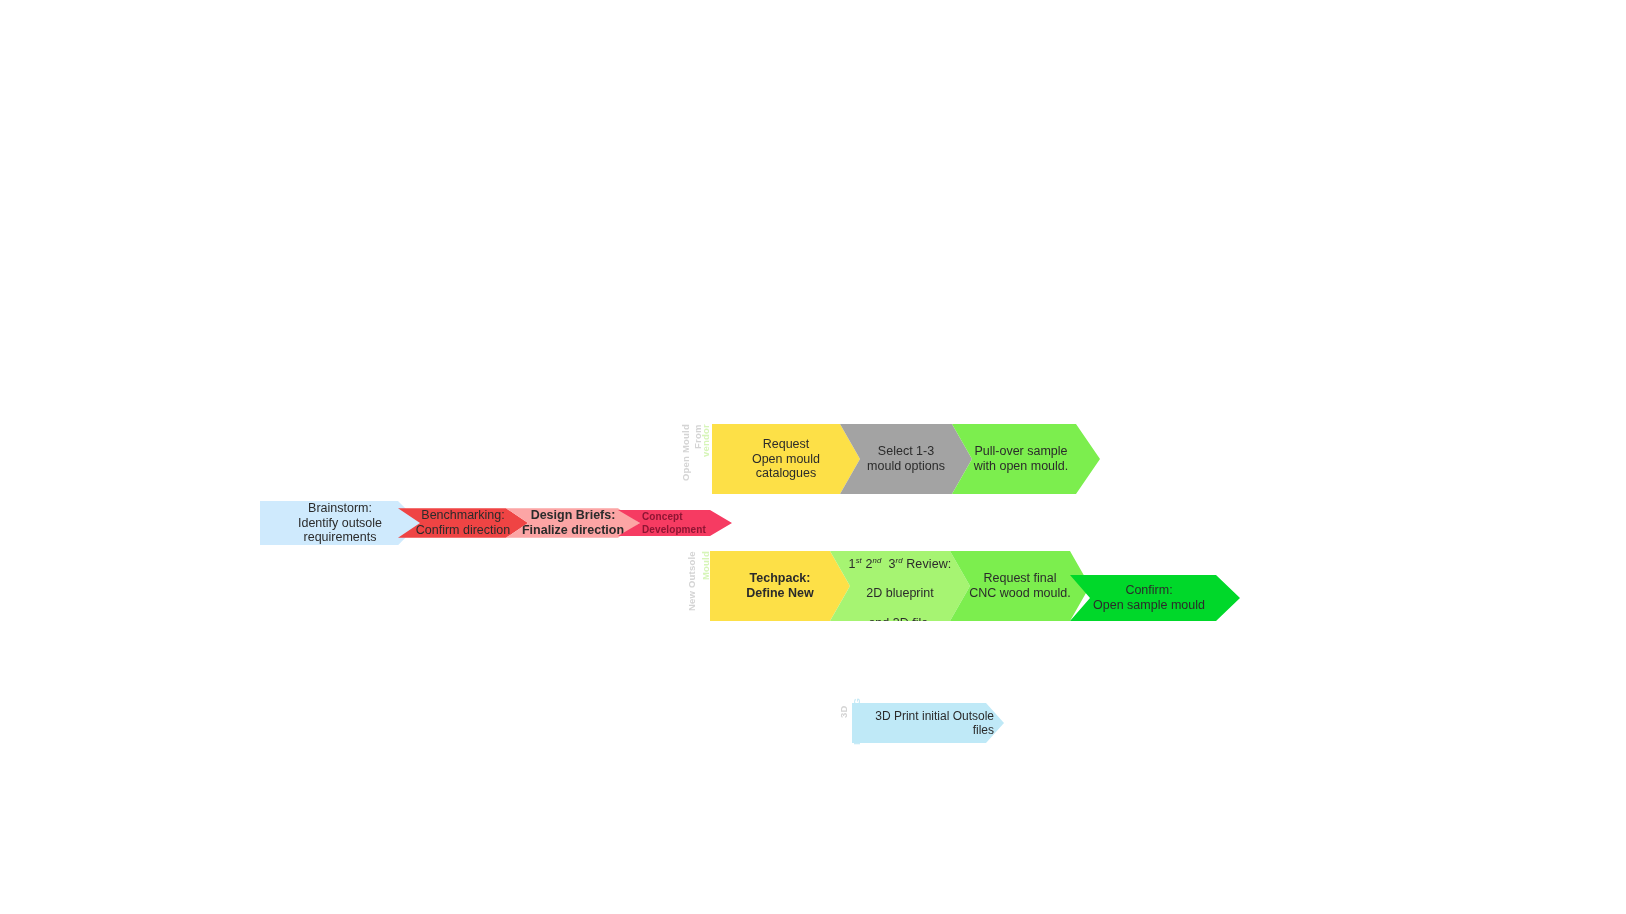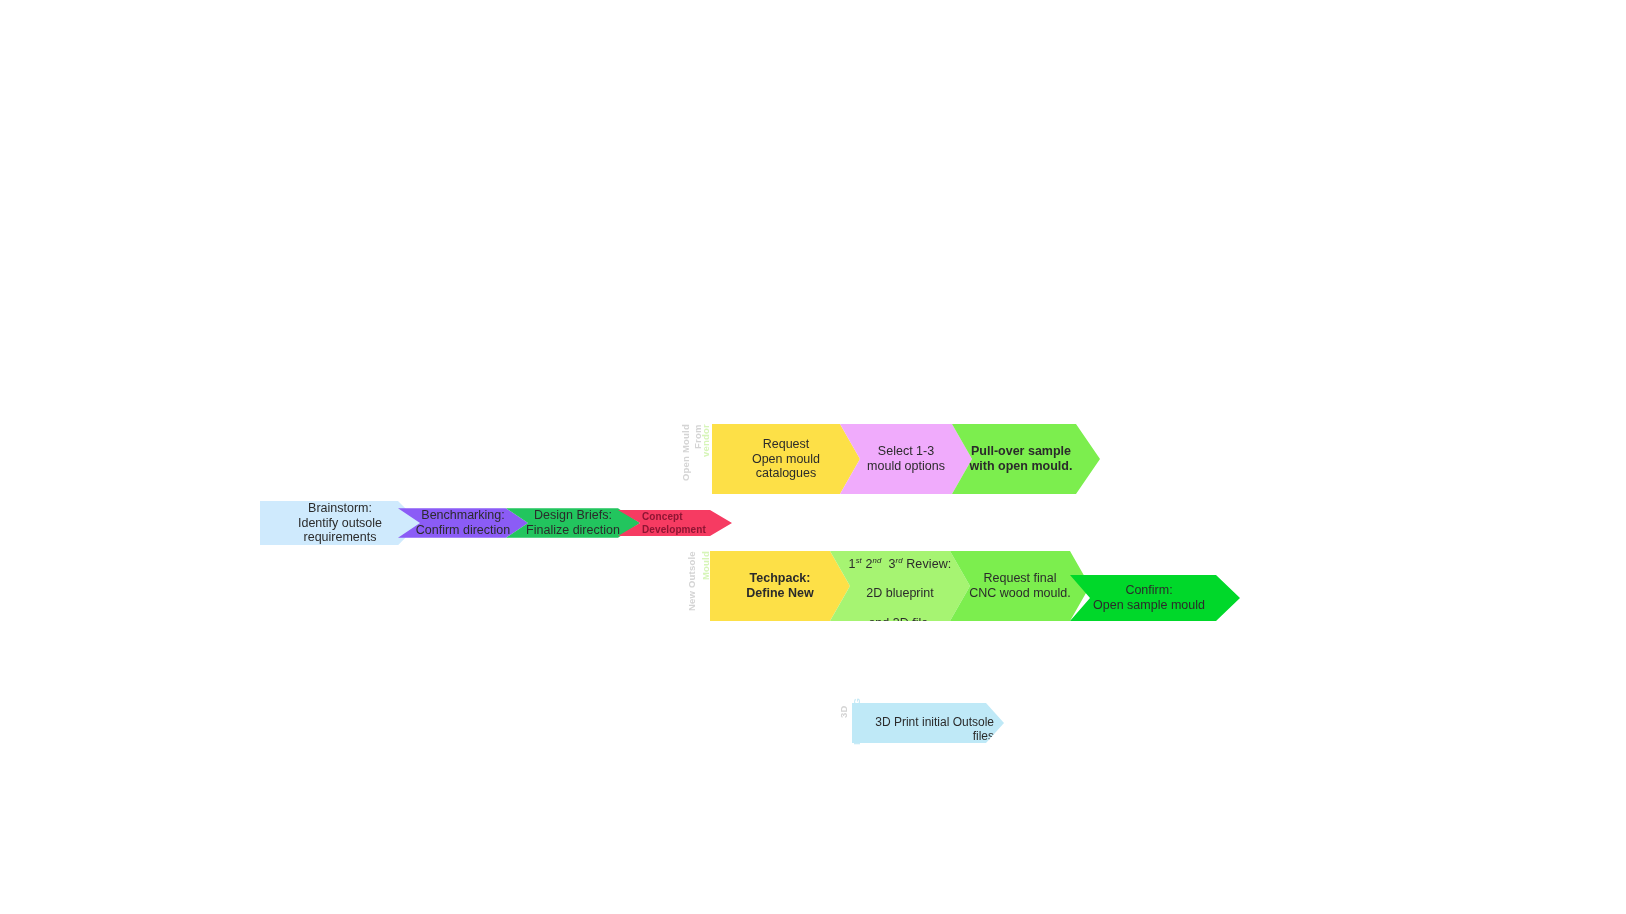--- a/index.html
+++ b/index.html
@@ -62,36 +62,36 @@
     user-select: none;
   }
   .vlabel.gray  { color: #d4d4d4; }
   .vlabel.green { color: #d6f5b8; }
   .vlabel.blue  { color: #c8eaf6; }
 
   
   #concept-band { left: 260px; top: 493px; height: 60px; align-items: center; }
 
   .c-blue1 { background: #cfeafd; }
-  .c-blue2 { background: #8b5cf6; }
-  .c-blue3 { background: #22c55e; }
+  .c-blue2 { background: #ef4444; }
+  .c-blue3 { background: #fca5a5; font-weight: bold; }
   .c-pink  { background: #f63b62; }
 
   .c-blue1, .c-blue2, .c-blue3, .c-pink { font-size: 12.5px; }
   .c-pink .txt {
     font-size: 10px;
     font-weight: 700;
     color: #8e1533;
     letter-spacing: .1px;
     line-height: 1.3;
   }
 
   
   .g1 { background: #fde047; }
-  .g2 { background: #f0abfc; }
+  .g2 { background: #a3a3a3; }
   .g3 { background: #7cee4e; }
   .g4 { background: #00d82a; margin-top: 24px; }
   .g-mid { background: #a6f472; }
 
   #openmould-band  { left: 712px; top: 424px; height: 70px; }
   #newmould-band   { left: 710px; top: 551px; height: 70px; }
   #print-band      { left: 852px; top: 703px; height: 40px; }
 
   #openmould-band .chev, #newmould-band .chev { font-size: 12.5px; }
 
@@ -120,21 +120,21 @@
     <div class="chev g1" style="width:148px; clip-path:polygon(0 0, calc(100% - 20px) 0, 100% 50%, calc(100% - 20px) 100%, 0 100%);">
       <span class="txt">Request
 Open mould
 catalogues</span>
     </div>
     <div class="chev g2" style="width:132px; margin-left:-20px; clip-path:polygon(0 0, calc(100% - 20px) 0, 100% 50%, calc(100% - 20px) 100%, 0 100%, 20px 50%);">
       <span class="txt">Select 1-3
 mould options</span>
     </div>
     <div class="chev g3" style="width:148px; margin-left:-20px; clip-path:polygon(0 0, calc(100% - 24px) 0, 100% 50%, calc(100% - 24px) 100%, 0 100%, 20px 50%);">
-      <span class="txt" style="padding-right:16px;font-weight:bold;">Pull-over sample
+      <span class="txt" style="padding-right:16px;">Pull-over sample
 with open mould.</span>
     </div>
   </div>
 
   <div class="band" id="concept-band">
     <div class="chev c-blue1" style="width:160px; clip-path:polygon(0 0, calc(100% - 22px) 0, 100% 50%, calc(100% - 22px) 100%, 0 100%);">
       <span class="txt">Brainstorm:
 Identify outsole
 requirements</span>
     </div>
@@ -177,19 +177,19 @@
     <div class="chev g4" style="width:170px; margin-left:-20px; clip-path:polygon(0 0, calc(100% - 24px) 0, 100% 50%, calc(100% - 24px) 100%, 0 100%, 20px 50%);">
       <span class="txt" style="padding-right:18px;">Confirm:
 Open sample mould</span>
     </div>
   </div>
 
   <div class="vlabel gray" style="left:838px; top:705px; height:38px;">3D</div>
   <div class="vlabel blue" style="left:851px; top:703px; height:42px;">PRINTING</div>
 
   <div class="band" id="print-band">
-    <div class="chev p-blue" style="width:152px; clip-path:polygon(0 0, calc(100% - 18px) 0, 100% 50%, calc(100% - 18px) 100%, 0 100%);align-items:flex-end;">
+    <div class="chev p-blue" style="width:152px; clip-path:polygon(0 0, calc(100% - 18px) 0, 100% 50%, calc(100% - 18px) 100%, 0 100%);">
       <span class="txt">3D Print initial Outsole
 files</span>
     </div>
   </div>
 
 </div>
 
 </body></html>

